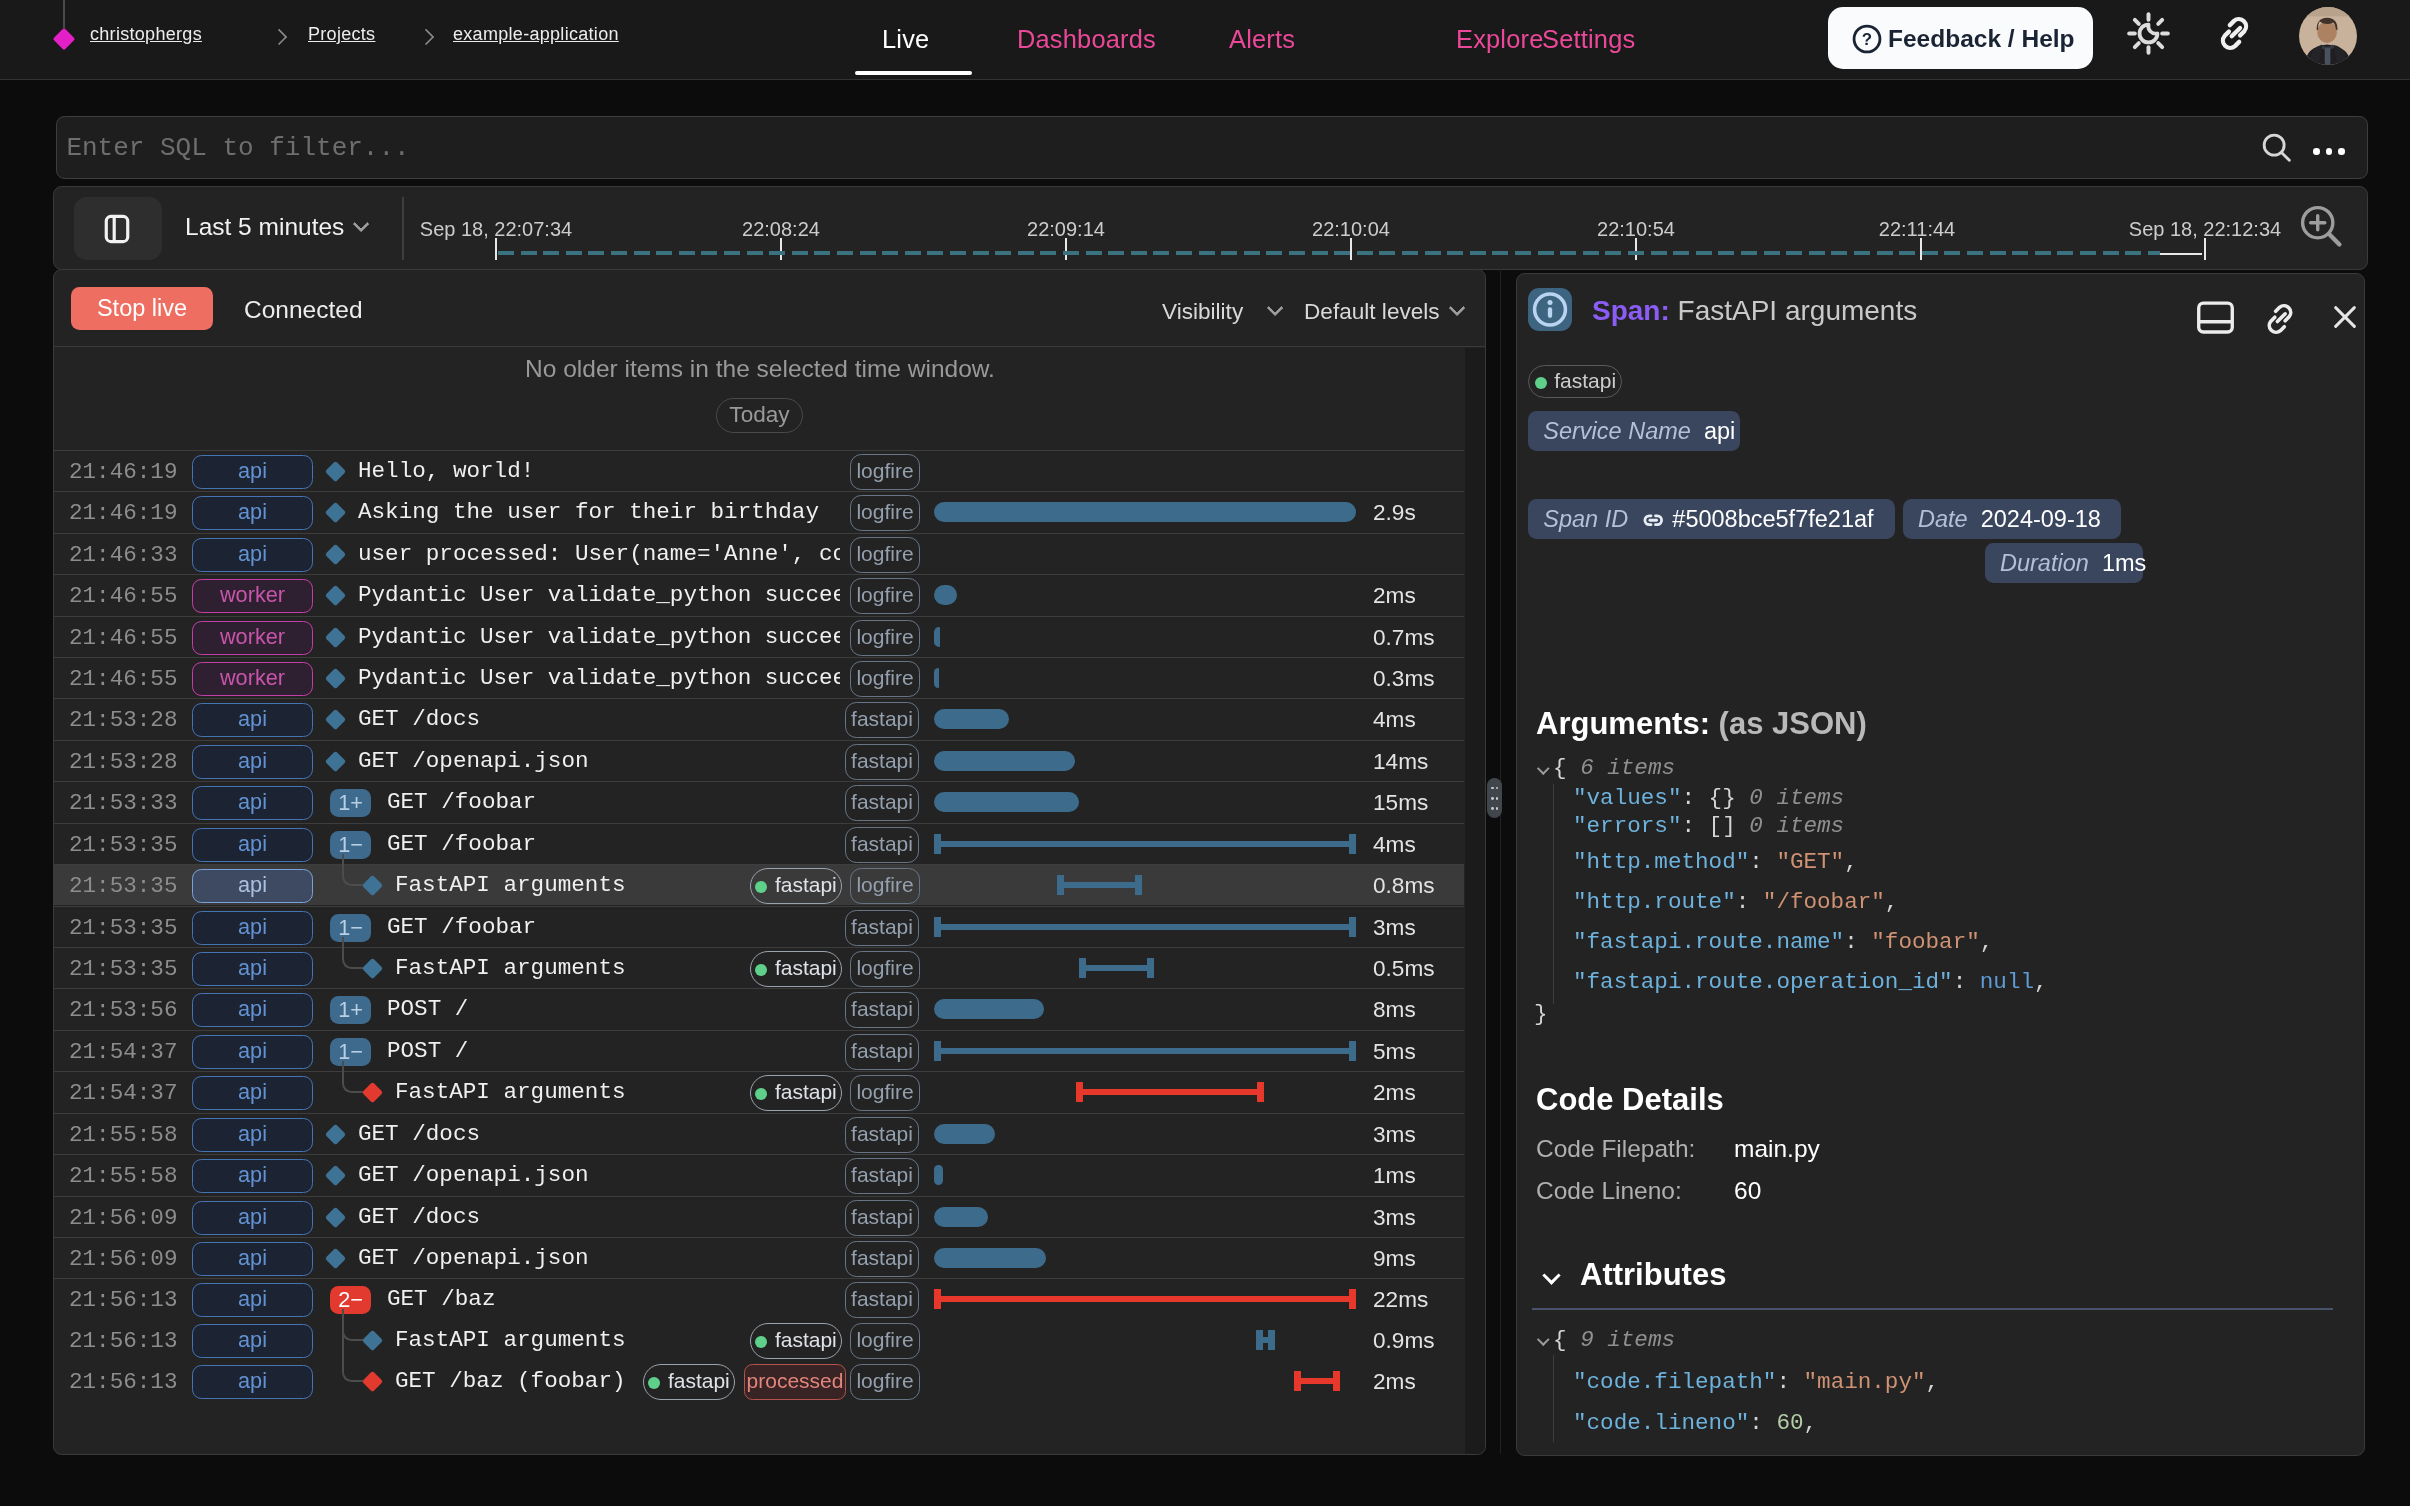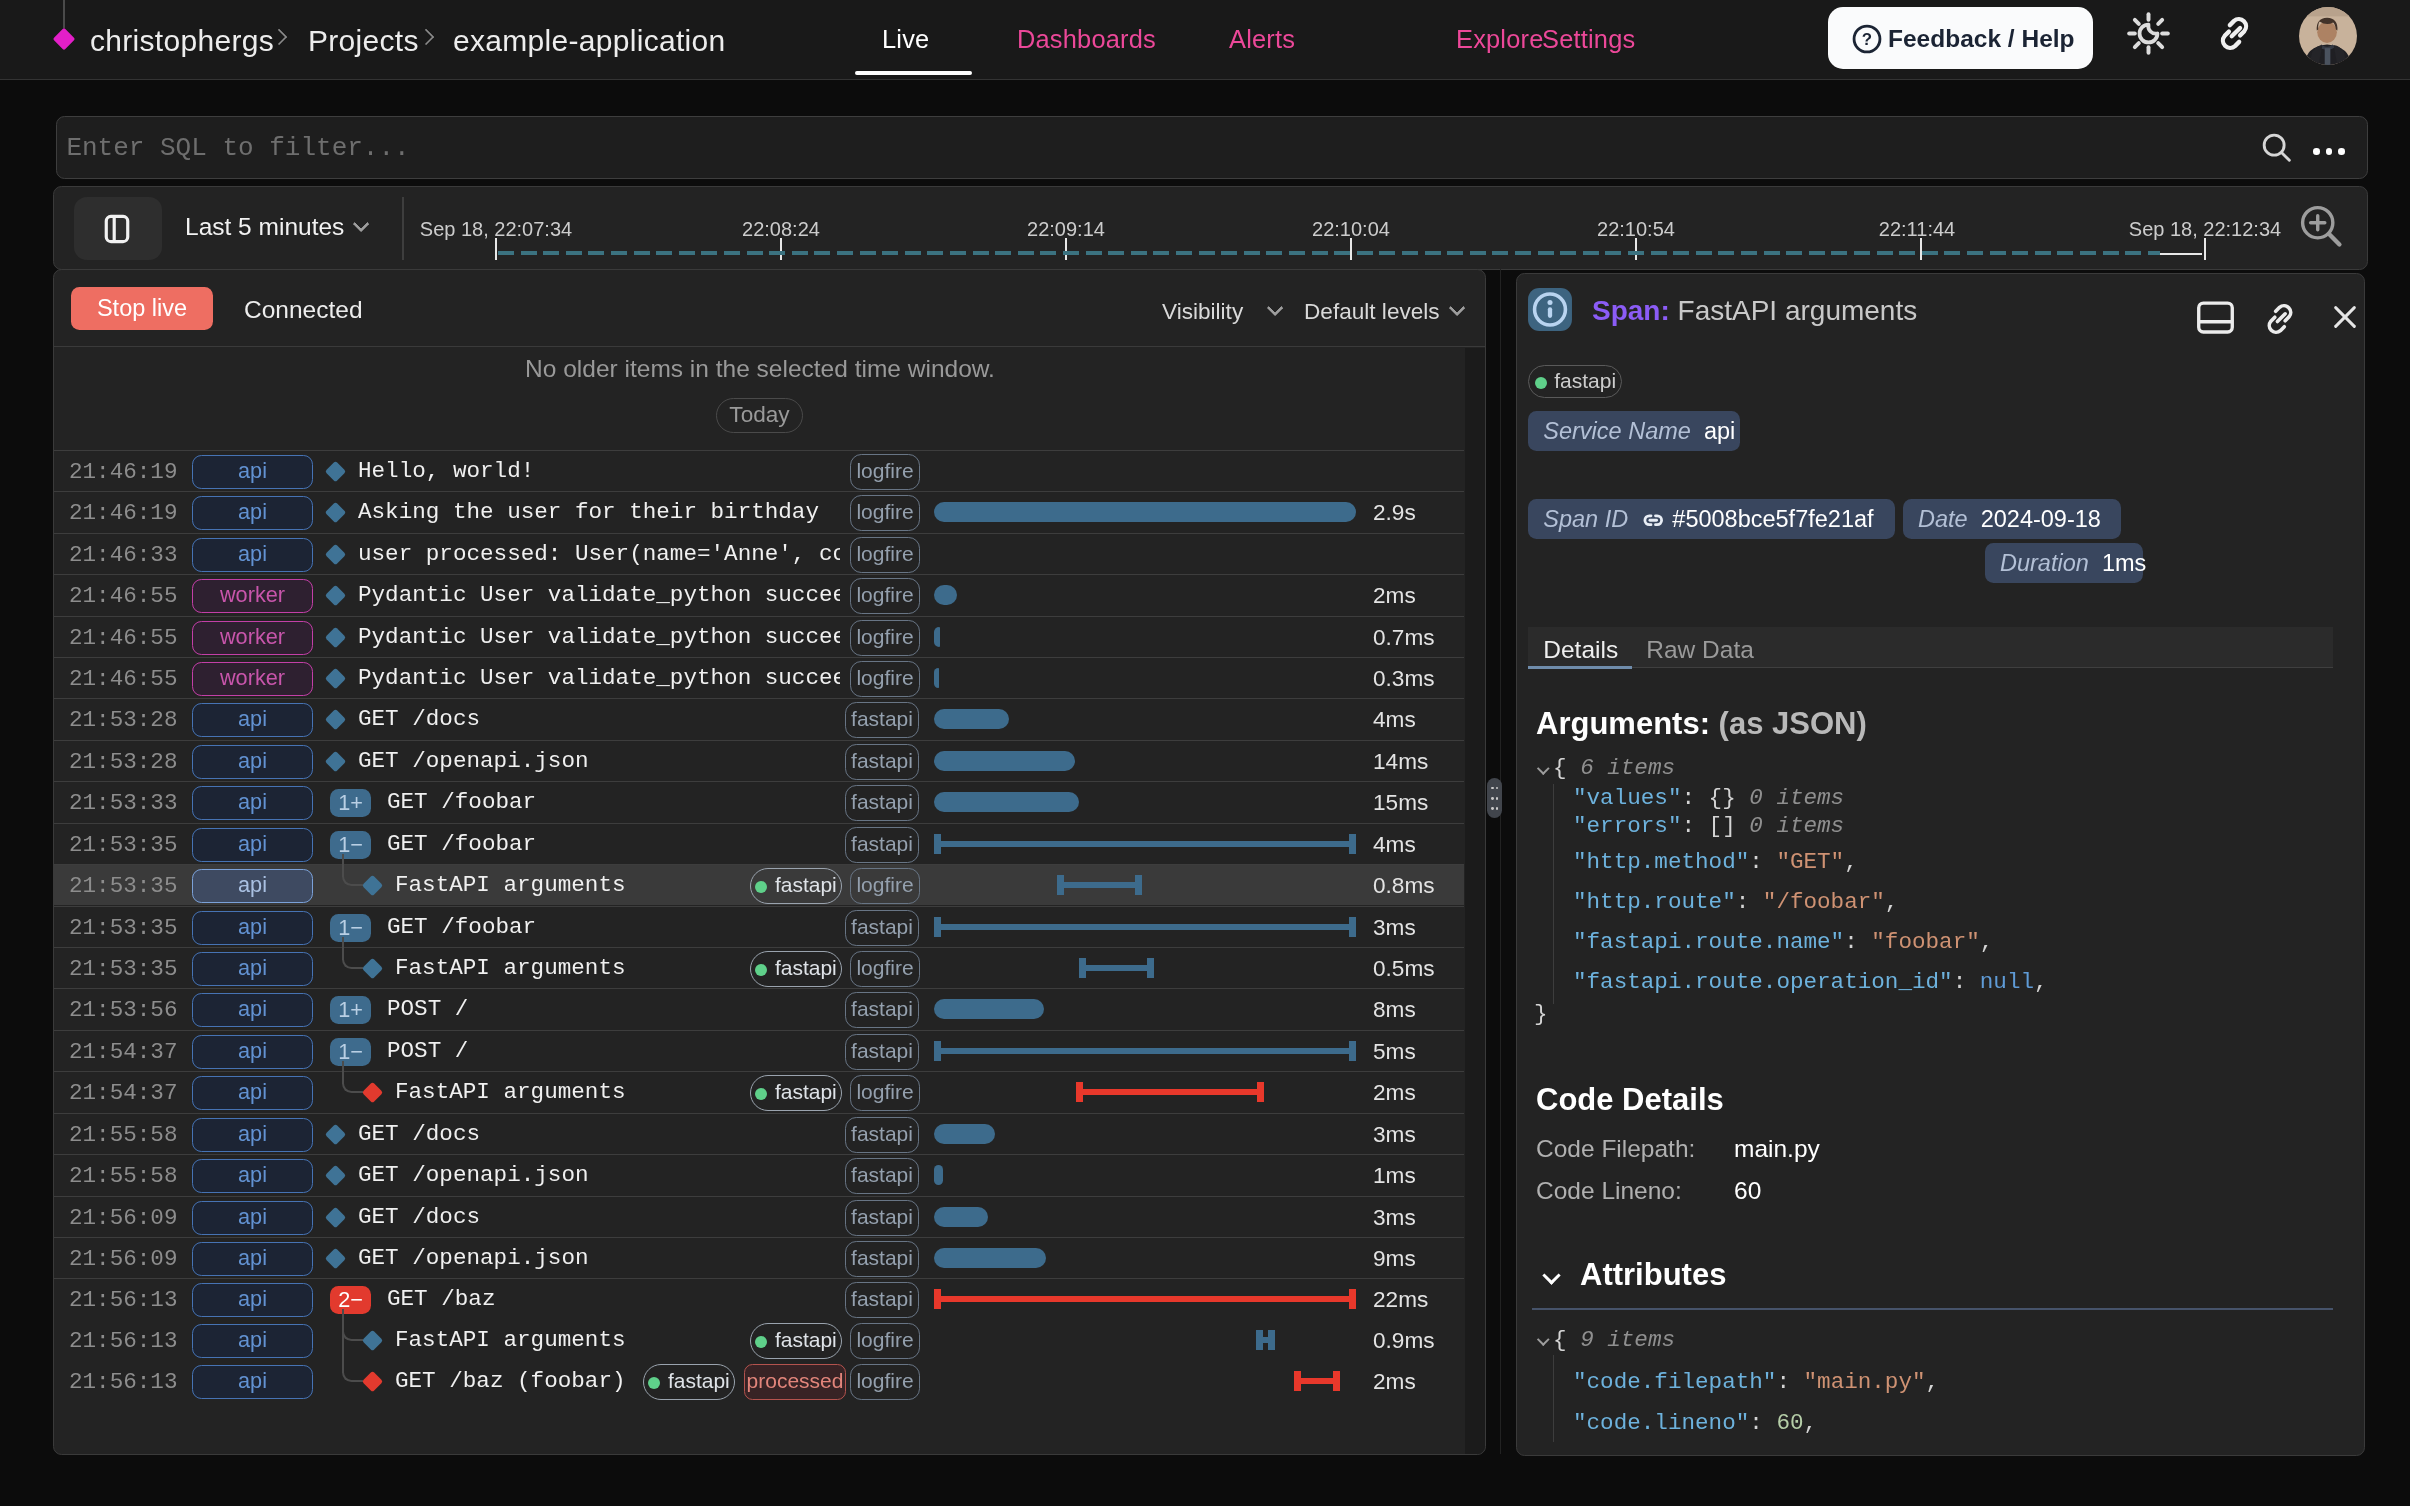--- a/index.html
+++ b/index.html
@@ -1,21 +1,21 @@
 <!DOCTYPE html>
 <html style="font-size:15px"><head><meta charset="utf-8">
 <style>
 * { margin:0; padding:0; box-sizing:border-box; }
 html,body { width:2411px; height:1507px; background:#0c0c0c; font-family:"Liberation Sans",sans-serif; overflow:hidden; }
 .abs { position:absolute; }
 
 .nav { position:absolute; left:0; top:0; width:2411px; height:80px; background:#191919; border-bottom:1.9px solid #333; }
 .logo { position:absolute; left:56px; top:31px; width:16px; height:16px; background:#e31fc8; transform:rotate(45deg); border-radius:1.9px; }
 .logostem { position:absolute; left:63px; top:0; width:1.9px; height:28px; background:#4a4a4a; }
-.bc { position:absolute; top:23.5px; font-size:30px; color:#ededed; letter-spacing:0.3px; }
+.bc { position:absolute; top:23.5px; font-size:18px; color:#ededed; letter-spacing:0.3px;text-decoration:underline; }
 .bcsep { position:absolute; top:31px; width:12.2px; height:12.2px; border-right:2.8px solid #8a8a8a; border-top:2.8px solid #8a8a8a; transform:rotate(45deg); border-radius:0.9px; }
 .ntab { position:absolute; top:24.5px; font-size:25.4px; color:#ec4899; letter-spacing:0.2px; }
 .ntab.on { color:#fff; }
 .liveline { position:absolute; left:855px; top:71px; width:117px; height:3.8px; background:#fff; border-radius:1.9px; }
 .fb { position:absolute; left:1828px; top:6.6px; width:265px; height:62px; background:#fafbfc; border-radius:15px; }
 .fb span { position:absolute; left:60px; top:18px; font-size:24.5px; font-weight:bold; color:#1b2434; }
 .fb svg { position:absolute; left:23.5px; top:17px; }
 
 .sql { position:absolute; left:56px; top:116px; width:2312px; height:63px; background:#1e1e1e; border:1.9px solid #3e3e3e; border-radius:8.5px; }
 .sql .ph { position:absolute; left:9.4px; top:16px; font-family:"Liberation Mono",monospace; font-size:26px; color:#6e6e6e; }
@@ -517,25 +517,20 @@
   <div class="schip" style="left:11.3px;top:225px;width:367px"><span style="margin-left:15px"></span><i>Span ID</i>&nbsp;&nbsp;<svg width="24.5" height="24.5" viewBox="0 0 44 44" style="vertical-align:-5.6px">
         <g fill="none" stroke="#e8edf5" stroke-width="5" stroke-linecap="round">
           <path d="M16 22 L 28 22" transform="rotate(0 22 22)"></path>
           <path d="M18 14 h -3 a 8 8 0 0 0 0 16 h 3"></path>
           <path d="M26 14 h 3 a 8 8 0 0 1 0 16 h -3"></path>
         </g>
       </svg>&nbsp;#5008bce5f7fe21af</div>
   <div class="schip" style="left:386px;top:225px;width:218px"><span style="margin-left:15px"></span><i>Date</i>&nbsp;&nbsp;2024-09-18</div>
   <div class="schip" style="left:468px;top:269px;width:158px"><span style="margin-left:15px"></span><i>Duration</i>&nbsp;&nbsp;1ms</div>
 
-  <div class="rtabs">
-      <div class="t1">Details</div>
-      <div class="t2">Raw Data</div>
-      <div class="ul"></div>
-    </div>
 
   <div class="h1" style="left:19px;top:432px">Arguments: <span>(as JSON)</span></div>
   <div class="jchev" style="left:21.7px;top:490px"></div>
   <div class="mono" style="left:36px;top:481px">{ <span class="it">6 items</span></div>
   <div class="guide" style="left:36px;top:510px;height:220px"></div>
   <div class="mono" style="left:56px;top:511px"><span class="k">"values"</span>: {} <span class="it">0 items</span></div>
   <div class="mono" style="left:56px;top:539px"><span class="k">"errors"</span>: [] <span class="it">0 items</span></div>
   <div class="mono" style="left:56px;top:575px"><span class="k">"http.method"</span>: <span class="s">"GET"</span>,</div>
   <div class="mono" style="left:56px;top:615px"><span class="k">"http.route"</span>: <span class="s">"/foobar"</span>,</div>
   <div class="mono" style="left:56px;top:655px"><span class="k">"fastapi.route.name"</span>: <span class="s">"foobar"</span>,</div>

